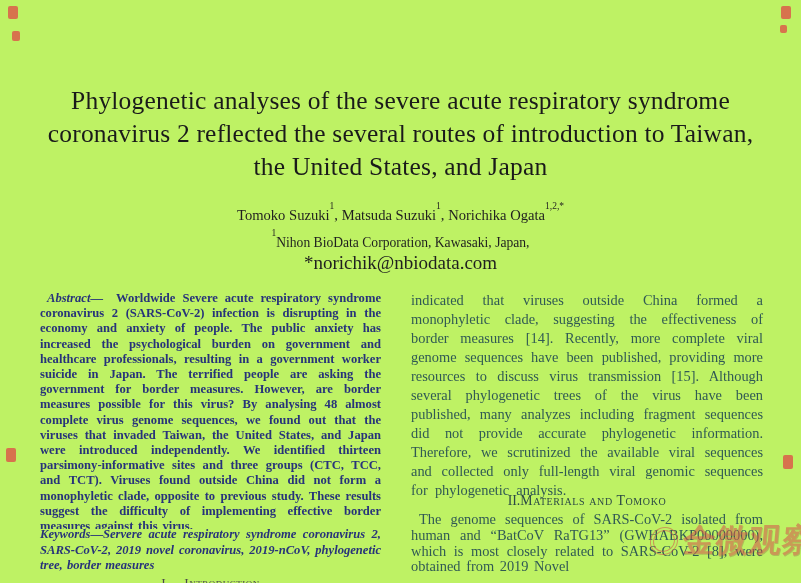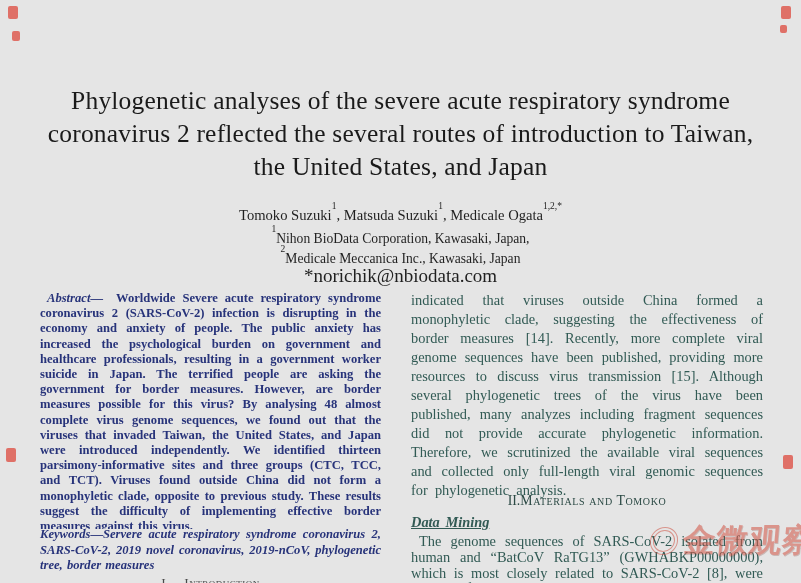--- a/index.html
+++ b/index.html
@@ -1,30 +1,30 @@
 <!DOCTYPE html>
 <html><head>
 <meta charset="utf-8">
 <style>
   html,body{margin:0;padding:0;background:#fff;}
   .page{
     position:relative; width:801px; height:583px; overflow:hidden;
-    background:#e5e5e5;
+    background:#bef264;
     font-family:"Liberation Serif","DejaVu Serif",serif;
   }
   
   .title{
     position:absolute; left:34px; right:34px; top:84px; margin:0;
     text-align:center; font-size:25.5px; line-height:33px;
     font-weight:400; color:#1a1a1a; letter-spacing:.2px;
   }
   .authors-block{position:absolute; left:0; right:0; top:201px; text-align:center; color:#1f1f1f;}
   .author-names{font-size:14.6px; line-height:21px;}
   .author-names sup, .affil sup{font-size:9.5px; position:relative; top:-5px;}
-  .affil{font-size:13.6px; line-height:16px;text-align:center;}
+  .affil{font-size:13.6px; line-height:24px;text-align:center;}
   .email{font-size:19px; line-height:17px;}
   
   .col-left{position:absolute; left:40px; top:291px; width:341px; color:#27337a;}
   .abstract{
     margin:0; font-size:12.6px; line-height:15.2px; text-align:justify;
     font-weight:bold; word-spacing:1.6px; text-indent:7px;
     max-height:238px; overflow:hidden;
   }
   .abs-label{font-style:italic; padding-right:13px;}
   .kwblock{
@@ -78,37 +78,35 @@
   <span class="red-mark m-tl1"></span>
   <span class="red-mark m-tl2"></span>
   <span class="red-mark m-tr1"></span>
   <span class="red-mark m-tr2"></span>
   <span class="red-mark m-ml"></span>
   <span class="red-mark m-mr"></span>
 
   <h1 class="title">Phylogenetic analyses of the severe acute respiratory syndrome coronavirus 2 reflected the several routes of introduction to Taiwan, the United States, and Japan</h1>
 
   <div class="authors-block">
-    <div class="author-names"><span>Tomoko Suzuki</span><sup>1</sup><span>, </span><span>Matsuda Suzuki</span><sup>1</sup><span>, </span><span>Medicale Ogata</span><sup>1,2,*</sup></div>
+    <div class="author-names"><span>Tomoko Suzuki</span><sup>1</sup><span>, </span><span>Matsuda Suzuki</span><sup>1</sup><span>, </span><span>Norichika Ogata</span><sup>1,2,*</sup></div>
     <div class="affil"><sup>1</sup><span>Nihon BioData Corporation, Kawasaki, Japan,</span></div>
-    <div class="affil"><sup>2</sup><span>Medicale Meccanica Inc., Kawasaki, Japan</span></div>
     <div class="email">*norichik@nbiodata.com</div>
   </div>
 
   <div class="col-left">
     <p class="abstract"><span class="abs-label">Abstract—</span><span>Worldwide Severe acute respiratory syndrome coronavirus 2 (SARS-CoV-2) infection is disrupting in the economy and anxiety of people. The public anxiety has increased the psychological burden on government and healthcare professionals, resulting in a government worker suicide in Japan. The terrified people are asking the government for border measures. However, are border measures possible for this virus? By analysing 48 almost complete virus genome sequences, we found out that the viruses that invaded Taiwan, the United States, and Japan were introduced independently. We identified thirteen parsimony-informative sites and three groups (CTC, TCC, and TCT). Viruses found outside China did not form a monophyletic clade, opposite to previous study. These results suggest the difficulty of implementing effective border measures against this virus.</span></p>
     <p class="kwblock"><span>Keywords—</span><span>Servere acute respiratory syndrome coronavirus 2, SARS-CoV-2, 2019 novel coronavirus, 2019-nCoV, phylogenetic tree, border measures</span></p>
     <div class="intro-heading"><span class="sec-num">I.</span><span>Introduction</span></div>
   </div>
 
   <div class="col-right">
     <p class="rc-para1">indicated that viruses outside China formed a monophyletic clade, suggesting the effectiveness of border measures [14]. Recently, more complete viral genome sequences have been published, providing more resources to discuss virus transmission [15]. Although several phylogenetic trees of the virus have been published, many analyzes including fragment sequences did not provide accurate phylogenetic information. Therefore, we scrutinized the available viral sequences and collected only full-length viral genomic sequences for phylogenetic analysis.</p>
     <div class="methods-block">
       <div class="sec2-heading"><span class="sec-num">II.</span><span class="smallcaps">Materials and Tomoko</span></div>
-      <div class="subsec">Data Mining</div>
       <p class="rc-para2">The genome sequences of SARS-CoV-2 isolated from human and “BatCoV RaTG13” (GWHABKP00000000), which is most closely related to SARS-CoV-2 [8], were obtained from 2019 Novel</p>
     </div>
   </div>
 
   <div class="watermark">
     <span class="wm-logo"></span>
     <span class="wm-text">金微观察</span>
   </div>
 
 </div>

